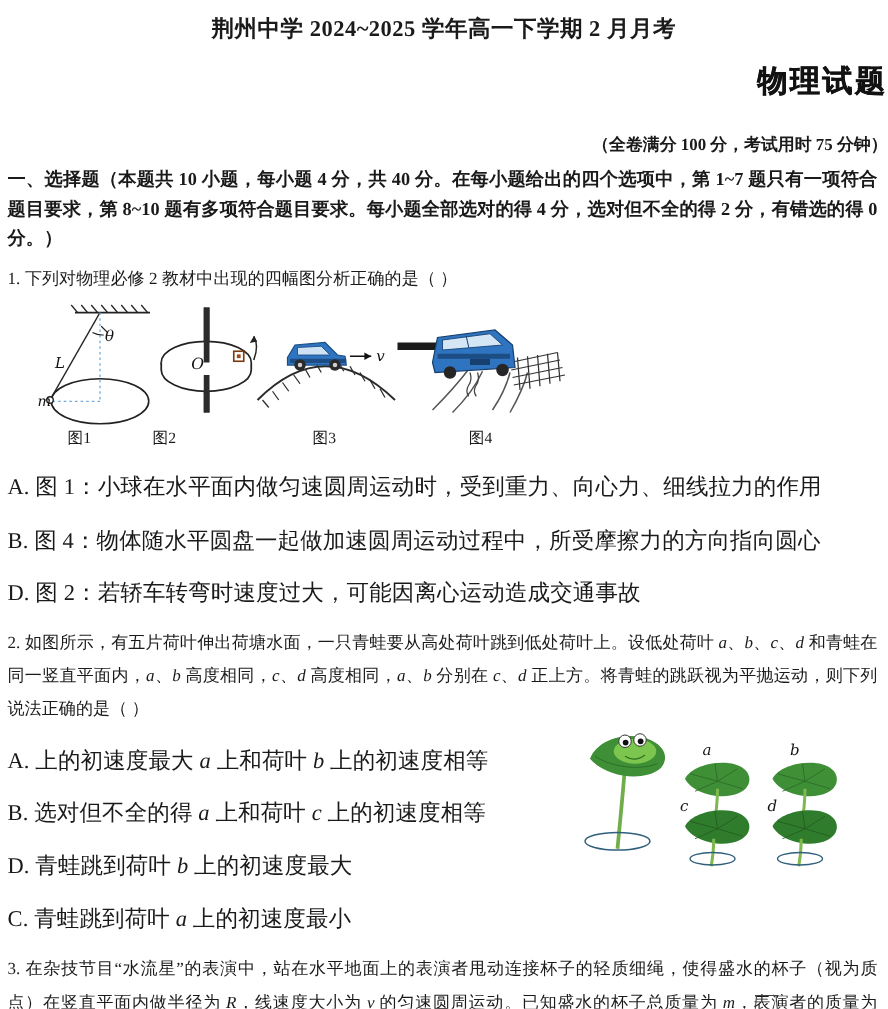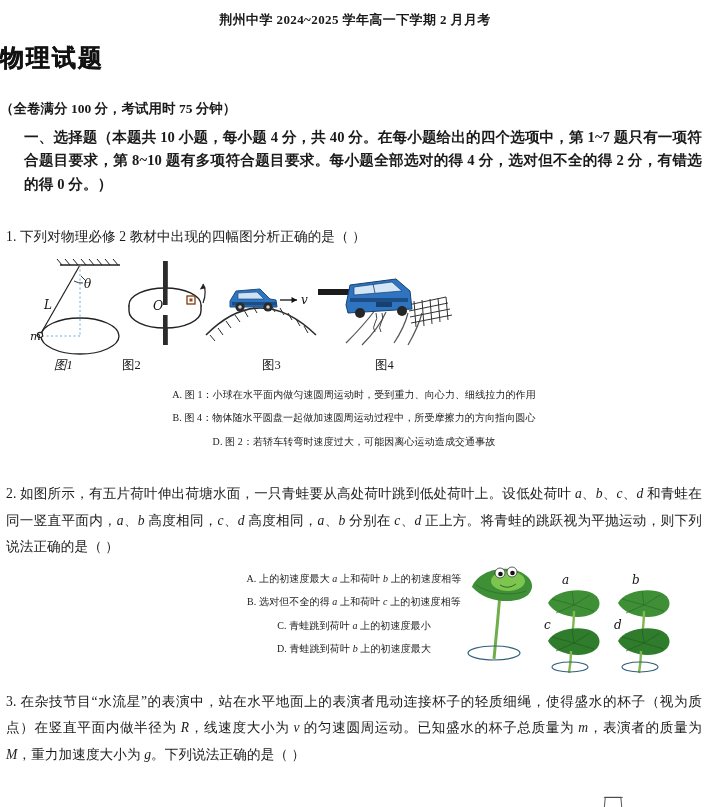--- a/index.html
+++ b/index.html
@@ -19,70 +19,69 @@
     position: relative;
     width: 710px;
     height: 807px;
     padding: 0;
     box-sizing: border-box;
   }
 
   
   .doc-title {
     text-align: center;
-    font-size: 13px;
+    font-size: 18px;
     font-weight: bold;
     letter-spacing: 0.4px;
     margin: 10px 0 0 0;
     line-height: 1.5;
   }
   .doc-subtitle {
-    text-align: left;
+    text-align: right;
     font-size: 24px;
     font-weight: bold;
     letter-spacing: 2px;
     margin: 12px 0 0 0;
     font-family: "DejaVu Sans", "Liberation Sans", sans-serif;
     -webkit-text-stroke: 0.4px #111;
   }
   .exam-info {
-    text-align: left;
+    text-align: right;
     font-size: 13.5px;
     font-weight: bold;
     margin: 26px 0 0 0;
   }
 
   
   .section-heading {
     font-size: 14.6px;
     font-weight: bold;
     line-height: 1.62;
-    margin: 8px 8px 0 24px;
+    margin: 8px 8px 0 6px;
     text-align: justify;
     letter-spacing: 0.1px;
   }
 
   
   .question {
-    margin: 28px 8px 0 6px;
+    margin: 6px 8px 0 6px;
   }
   .q-stem {
     font-size: 13.6px;
     line-height: 1.95;
     text-align: justify;
     letter-spacing: 0.1px;
   }
   .q-options {
     margin-top: 6px;
   }
   .q-option {
-    font-size: 10px;
+    font-size: 18px;
     line-height: 2.35;
     letter-spacing: 0.1px;
-    text-align: center;
   }
   i, .it {
     font-style: italic;
     font-family: "Liberation Serif", "DejaVu Serif", serif;
   }
 
   
   .figs-row {
     position: relative;
     height: 100px;
@@ -262,23 +261,23 @@
 
           <g stroke="#444" stroke-width="1" fill="none">
             <path d="M 60 56 q 2 6 -1 10 q -3 5 0 9"></path>
             <path d="M 66 56 q 2 6 -1 10 q -3 5 0 9"></path>
           </g>
         </svg>
       </div>
     </div>
 
     <div class="fig-caption-row">
-      <span class="fig-caption" style="left:48px;font-style:italic;">图1</span>
+      <span class="fig-caption" style="left:48px;">图1</span>
       <span class="fig-caption" style="left:116px;">图2</span>
-      <span class="fig-caption" style="left:256px;">图3</span>
+      <span class="fig-caption" style="left:244px;">图3</span>
       <span class="fig-caption" style="left:369px;">图4</span>
     </div>
 
     <div class="q-options">
       <div class="q-option">A. 图 1：小球在水平面内做匀速圆周运动时，受到重力、向心力、细线拉力的作用</div>
       <div class="q-option">B. 图 4：物体随水平圆盘一起做加速圆周运动过程中，所受摩擦力的方向指向圆心</div>
       <div class="q-option">D. 图 2：若轿车转弯时速度过大，可能因离心运动造成交通事故</div>
     </div>
   </div>
 
@@ -289,24 +288,24 @@
     </div>
 
     <div class="q-options" style="position:relative;">
       <div class="q-option">
         <span>A. 上的初速度最大 </span><i>a</i><span> 上和荷叶 </span><i>b</i><span> 上的初速度相等</span>
       </div>
       <div class="q-option">
         <span>B. 选对但不全的得 </span><i>a</i><span> 上和荷叶 </span><i>c</i><span> 上的初速度相等</span>
       </div>
       <div class="q-option">
+        <span>D. 青蛙跳到荷叶 </span><i>b</i><span> 上的初速度最大</span>
+      </div>
+      <div class="q-option">
         <span>C. 青蛙跳到荷叶 </span><i>a</i><span> 上的初速度最小</span>
-      </div>
-      <div class="q-option">
-        <span>D. 青蛙跳到荷叶 </span><i>b</i><span> 上的初速度最大</span>
       </div>
 
       <div class="q2-figure">
         <svg width="240" height="118" viewBox="0 0 240 118">
 
           <g>
 
             <path d="M 48 34 C 46 60 44 78 42 100" stroke="#6fae4a" stroke-width="3" fill="none"></path>
 
             <ellipse cx="42" cy="94" rx="26" ry="7" fill="none" stroke="#2f5f7a" stroke-width="1.2"></ellipse>

